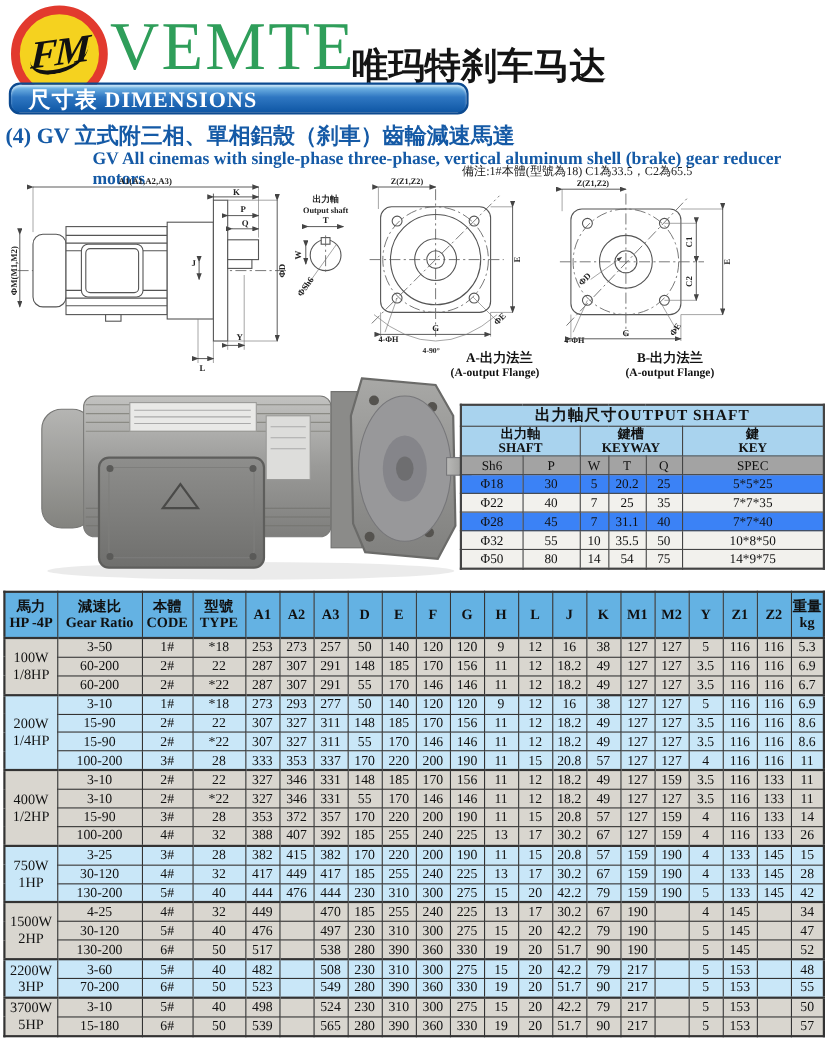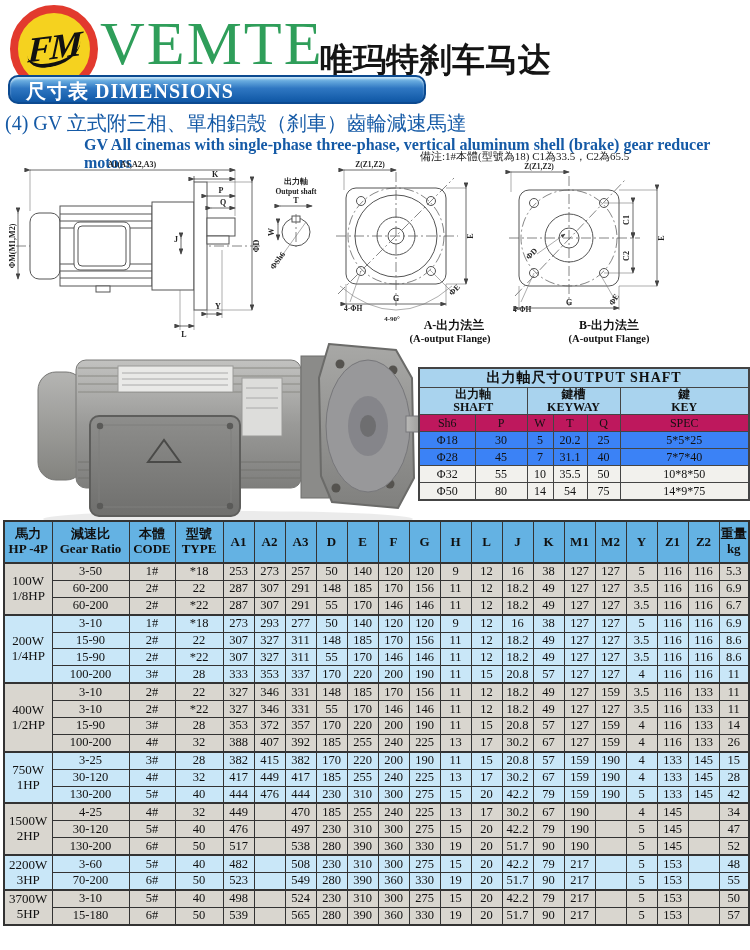--- a/index.html
+++ b/index.html
@@ -11,45 +11,45 @@
       display:flex;align-items:center;justify-content:center;}
   .logo-mono{font-weight:bold;font-style:italic;font-size:36px;color:#111;transform:skewX(-10deg) rotate(-8deg);
       letter-spacing:-2px;border-bottom:4px solid #111;border-radius:0 0 60% 40%;line-height:0.9;}
   .brand{position:absolute;left:100px;top:8px;font-size:62px;line-height:70px;color:var(--brand-green,#2f9e5a);
       letter-spacing:2px;font-weight:500;}
   .brand-cjk{position:absolute;left:288px;top:38px;font-size:33px;font-weight:600;color:#141414;margin-left:32px;}
   .banner{position:absolute;left:8px;top:75px;width:418px;height:29px;border-radius:10px;
       border:2px solid #0c4a90;background:linear-gradient(#85c6ee 0%,#2f77c2 45%,#0f57a5 100%);
       box-shadow:inset 0 2px 2px rgba(255,255,255,.55);color:#fff;font-weight:bold;font-size:20px;
       line-height:28px;padding-left:16px;letter-spacing:1px;box-sizing:border-box;}
-  .title-zh{position:absolute;left:5px;top:110px;font-size:20px;font-weight:normal;color:var(--title-blue,#155aa6);}
+  .title-zh{position:absolute;left:5px;top:110px;font-size:20px;font-weight:bold;color:var(--title-blue,#155aa6);}
   .title-en{position:absolute;left:84px;top:136px;font-size:16px;font-weight:bold;color:var(--title-blue,#155aa6);}
   .notes{position:absolute;left:420px;top:148px;width:328px;font-size:11px;line-height:17px;color:#222;}
   .notes .n1{text-align:left;}
   .notes .n2{text-align:right;padding-right:30px;}
   
   svg{position:absolute;}
   .dln{stroke:#555;fill:none;stroke-width:1;}
   .dfill{stroke:#555;fill:#fff;stroke-width:1;}
   .cl{stroke:#666;fill:none;stroke-width:0.8;stroke-dasharray:10 3 2 3;}
   .dim{stroke:#444;fill:none;stroke-width:0.8;}
   .ext{stroke:#777;fill:none;stroke-width:0.6;}
   .dlab{font-family:"Liberation Serif",serif;font-size:8px;font-weight:bold;fill:#222;}
   .dcap{font-family:"Liberation Serif",serif;font-weight:bold;fill:#111;}
   
   .shaft-table{position:absolute;left:418px;top:367px;width:330px;border-collapse:collapse;
       table-layout:fixed;border:2px solid #444;font-size:12px;text-align:center;}
   .shaft-table td{border:1px solid #444;padding:0;height:16px;}
   .st-title{background:var(--st-blue,#a9d3ee);font-weight:bold;font-size:14px;height:20px;letter-spacing:1px;}
   .st-gh{background:var(--st-blue,#a9d3ee);font-weight:bold;font-size:12px;line-height:1.1;height:28px;}
-  .st-sh{background:#be185d;margin-top:48px;}
+  .st-sh{background:#a3a3a3;margin-top:48px;}
   .st-odd td{background:#3b82f6;}
   .st-even td{background:#f2f1ed;}
   
-  .dim-table{position:absolute;left:3px;top:520px;width:745px;border-collapse:collapse;table-layout:fixed;
+  .dim-table{position:absolute;left:3px;top:537px;width:745px;border-collapse:collapse;table-layout:fixed;
       border:2px solid #333;font-size:12.5px;text-align:center;padding-left:28px;}
   .dim-table th{border:1px solid #333;background:var(--hdr-blue,#64b2e3);font-size:13px;line-height:1.15;
       height:40px;padding:0;font-weight:bold;color:#101010;}
   .dim-table td{border:1px solid #333;padding:0;height:15.9px;line-height:1.05;}
   .tone-gray td{background:#d9d6cf;}
   .tone-blue td{background:#c9e7f8;}
   .dim-table td.grp{font-size:13px;line-height:1.15;}
   .grp-start td{border-top:2px solid #333;}
 </style>
 </head>
@@ -295,20 +295,28 @@
           <td class="st-sh">SPEC</td>
         </tr>
         <tr class="st-odd">
           <td>Φ18</td>
           <td>30</td>
           <td>5</td>
           <td>20.2</td>
           <td>25</td>
           <td>5*5*25</td>
         </tr>
+        <tr class="st-even">
+          <td>Φ22</td>
+          <td>40</td>
+          <td>7</td>
+          <td>25</td>
+          <td>35</td>
+          <td>7*7*35</td>
+        </tr>
         <tr class="st-odd">
           <td>Φ28</td>
           <td>45</td>
           <td>7</td>
           <td>31.1</td>
           <td>40</td>
           <td>7*7*40</td>
         </tr>
         <tr class="st-even">
           <td>Φ32</td>

